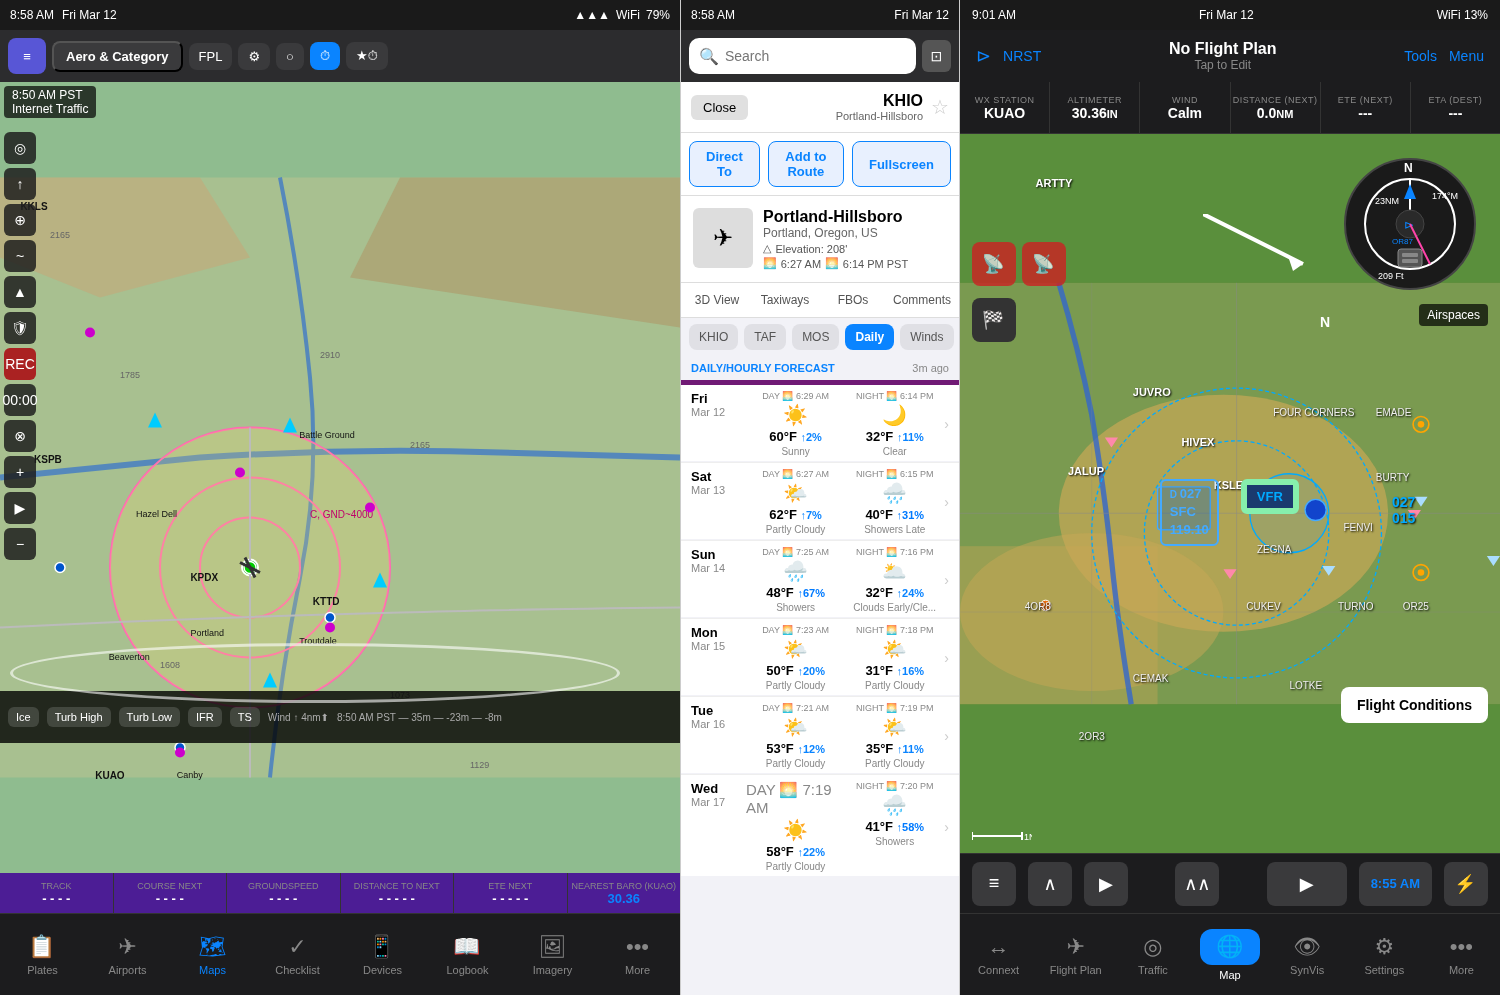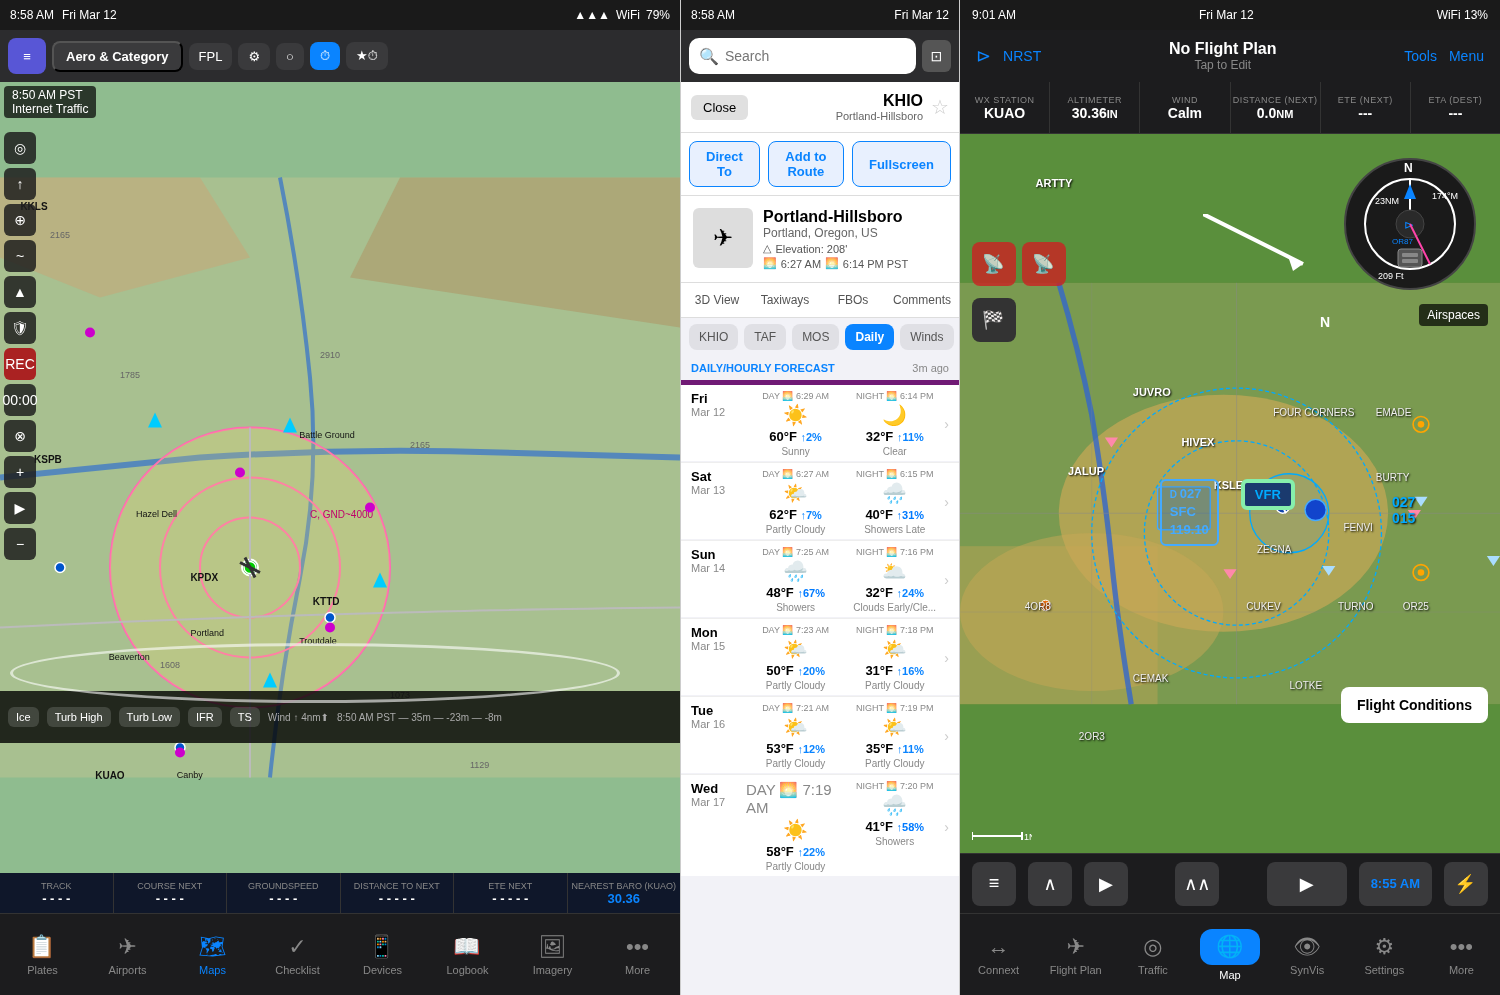--- a/index.html
+++ b/index.html
@@ -24,21 +24,21 @@
     .map-left { flex: 1; position: relative; background: #8fbc8f; overflow: hidden; }
 
     
     .internet-banner { position: absolute; top: 4px; left: 4px; background: rgba(0,0,0,0.7); color: #fff; font-size: 12px; padding: 2px 8px; border-radius: 4px; }
 
     
     .map-controls-left { position: absolute; left: 4px; top: 50px; display: flex; flex-direction: column; gap: 4px; }
     .map-ctrl-btn { width: 32px; height: 32px; background: rgba(30,30,30,0.85); border: none; border-radius: 6px; color: #fff; display: flex; align-items: center; justify-content: center; cursor: pointer; font-size: 14px; }
 
     
-    .flight-stats { height: 40px; background: #0f172a; display: flex; }
+    .flight-stats { height: 40px; background: #4c1d95; display: flex; }
     .flight-stat { flex: 1; display: flex; flex-direction: column; align-items: center; justify-content: center; border-right: 1px solid #333; }
     .flight-stat:last-child { border-right: none; }
     .fs-label { color: #888; font-size: 9px; text-transform: uppercase; }
     .fs-value { color: #fff; font-size: 13px; font-weight: 600; }
 
     
     .bottom-nav { height: 82px; background: #1c1c1e; border-top: 1px solid #333; display: flex; }
     .nav-item { flex: 1; display: flex; flex-direction: column; align-items: center; justify-content: center; gap: 4px; color: #888; font-size: 11px; cursor: pointer; }
     .nav-item.active { color: #0a84ff; }
     .nav-icon { font-size: 22px; }
@@ -134,21 +134,21 @@
     .rp-nav-item-bar.active { color: #fff; }
     .rp-nav-item-bar.active .rp-nav-icon-wrap { background: #0a84ff; border-radius: 12px; width: 60px; height: 36px; display: flex; align-items: center; justify-content: center; }
     .rp-nav-icon { font-size: 22px; }
 
     
     .map-svg { position: absolute; top: 0; left: 0; width: 100%; height: 100%; }
 
     
     .airspace-box { position: absolute; top: 48%; left: 37%; background: rgba(0,100,200,0.15); border: 2px solid #4af; border-radius: 6px; padding: 4px 8px; color: #4af; font-size: 13px; font-weight: 700; line-height: 1.4; }
 
-    .vfr-badge { position: absolute; top: 48%; left: 52%; background: #1a3a6e; border: 4px solid #86efac; border-radius: 6px; padding: 4px 10px; color: #0af; font-size: 13px; font-weight: 700; }
+    .vfr-badge { position: absolute; top: 48%; left: 52%; background: #1a3a6e; border: 6px solid #86efac; border-radius: 6px; padding: 4px 10px; color: #0af; font-size: 13px; font-weight: 700; }
 
     
     .map-label { position: absolute; color: #fff; font-size: 11px; font-weight: 600; text-shadow: 1px 1px 2px #000; }
     .map-label.small { font-size: 10px; font-weight: 400; color: #eee; }
     .map-label.cyan { color: #0ff; font-size: 10px; }
 
     
     .lmap-label { position: absolute; color: #111; font-size: 10px; font-weight: 600; }
 
     

